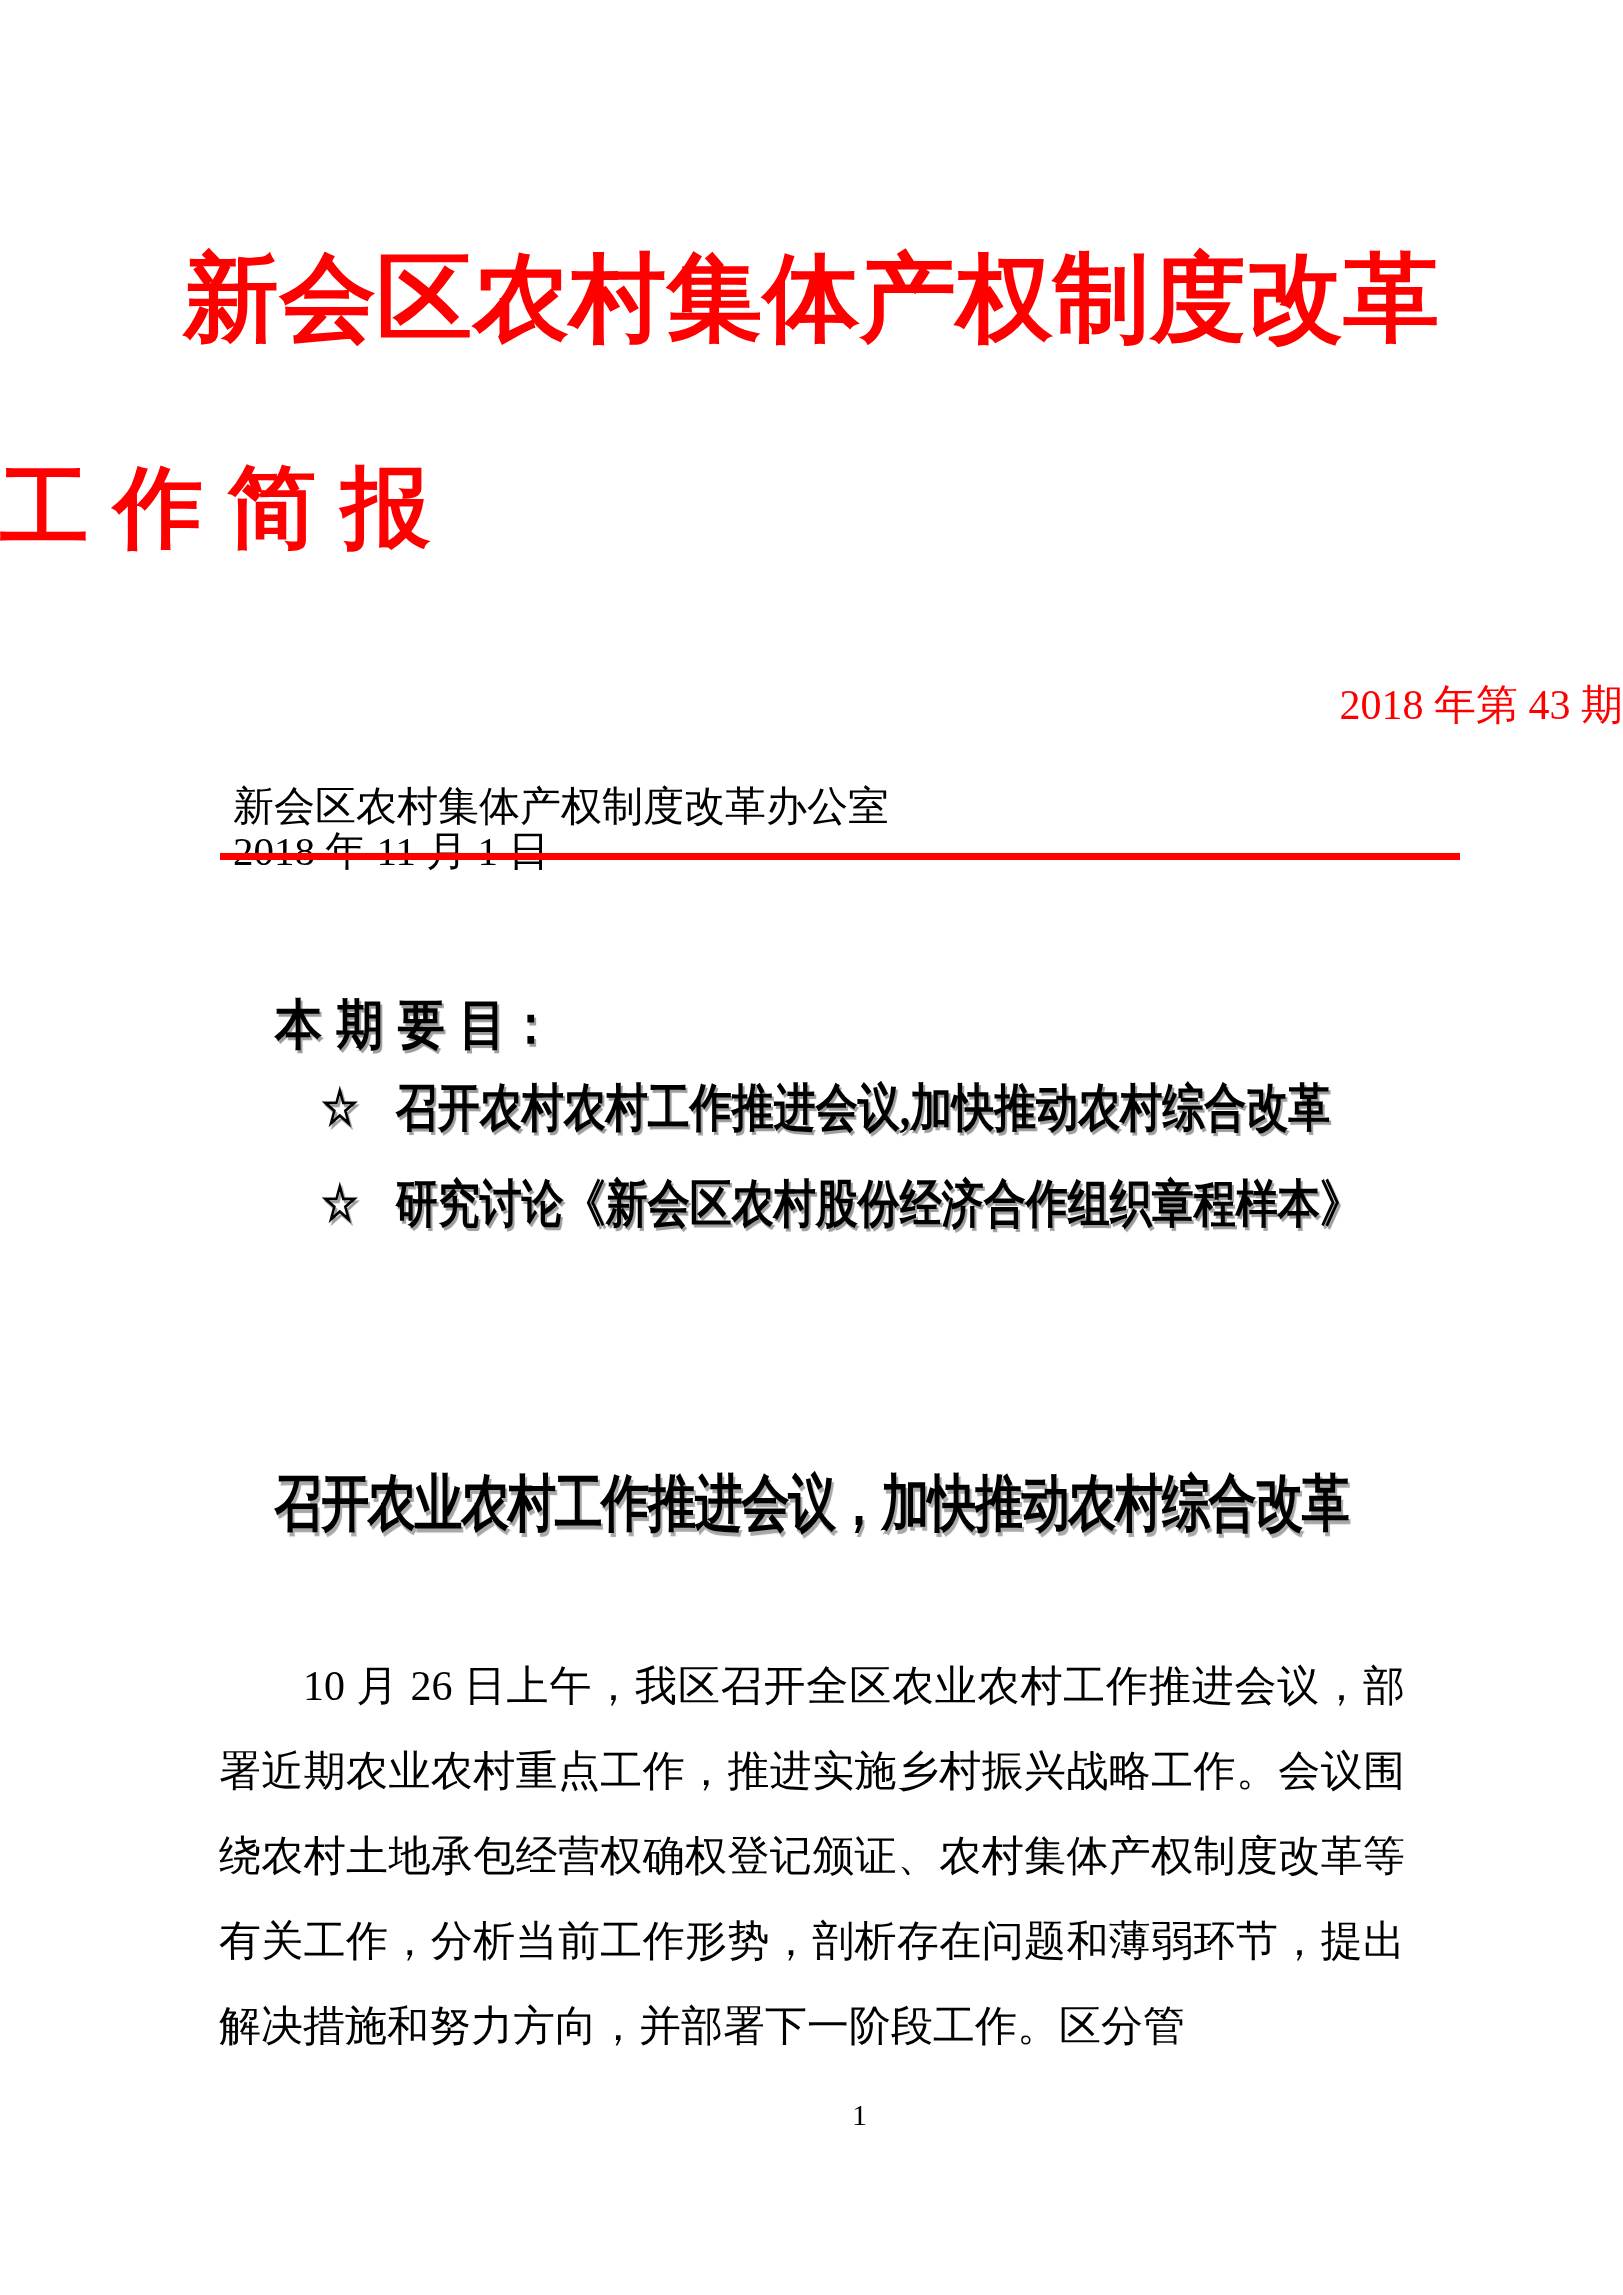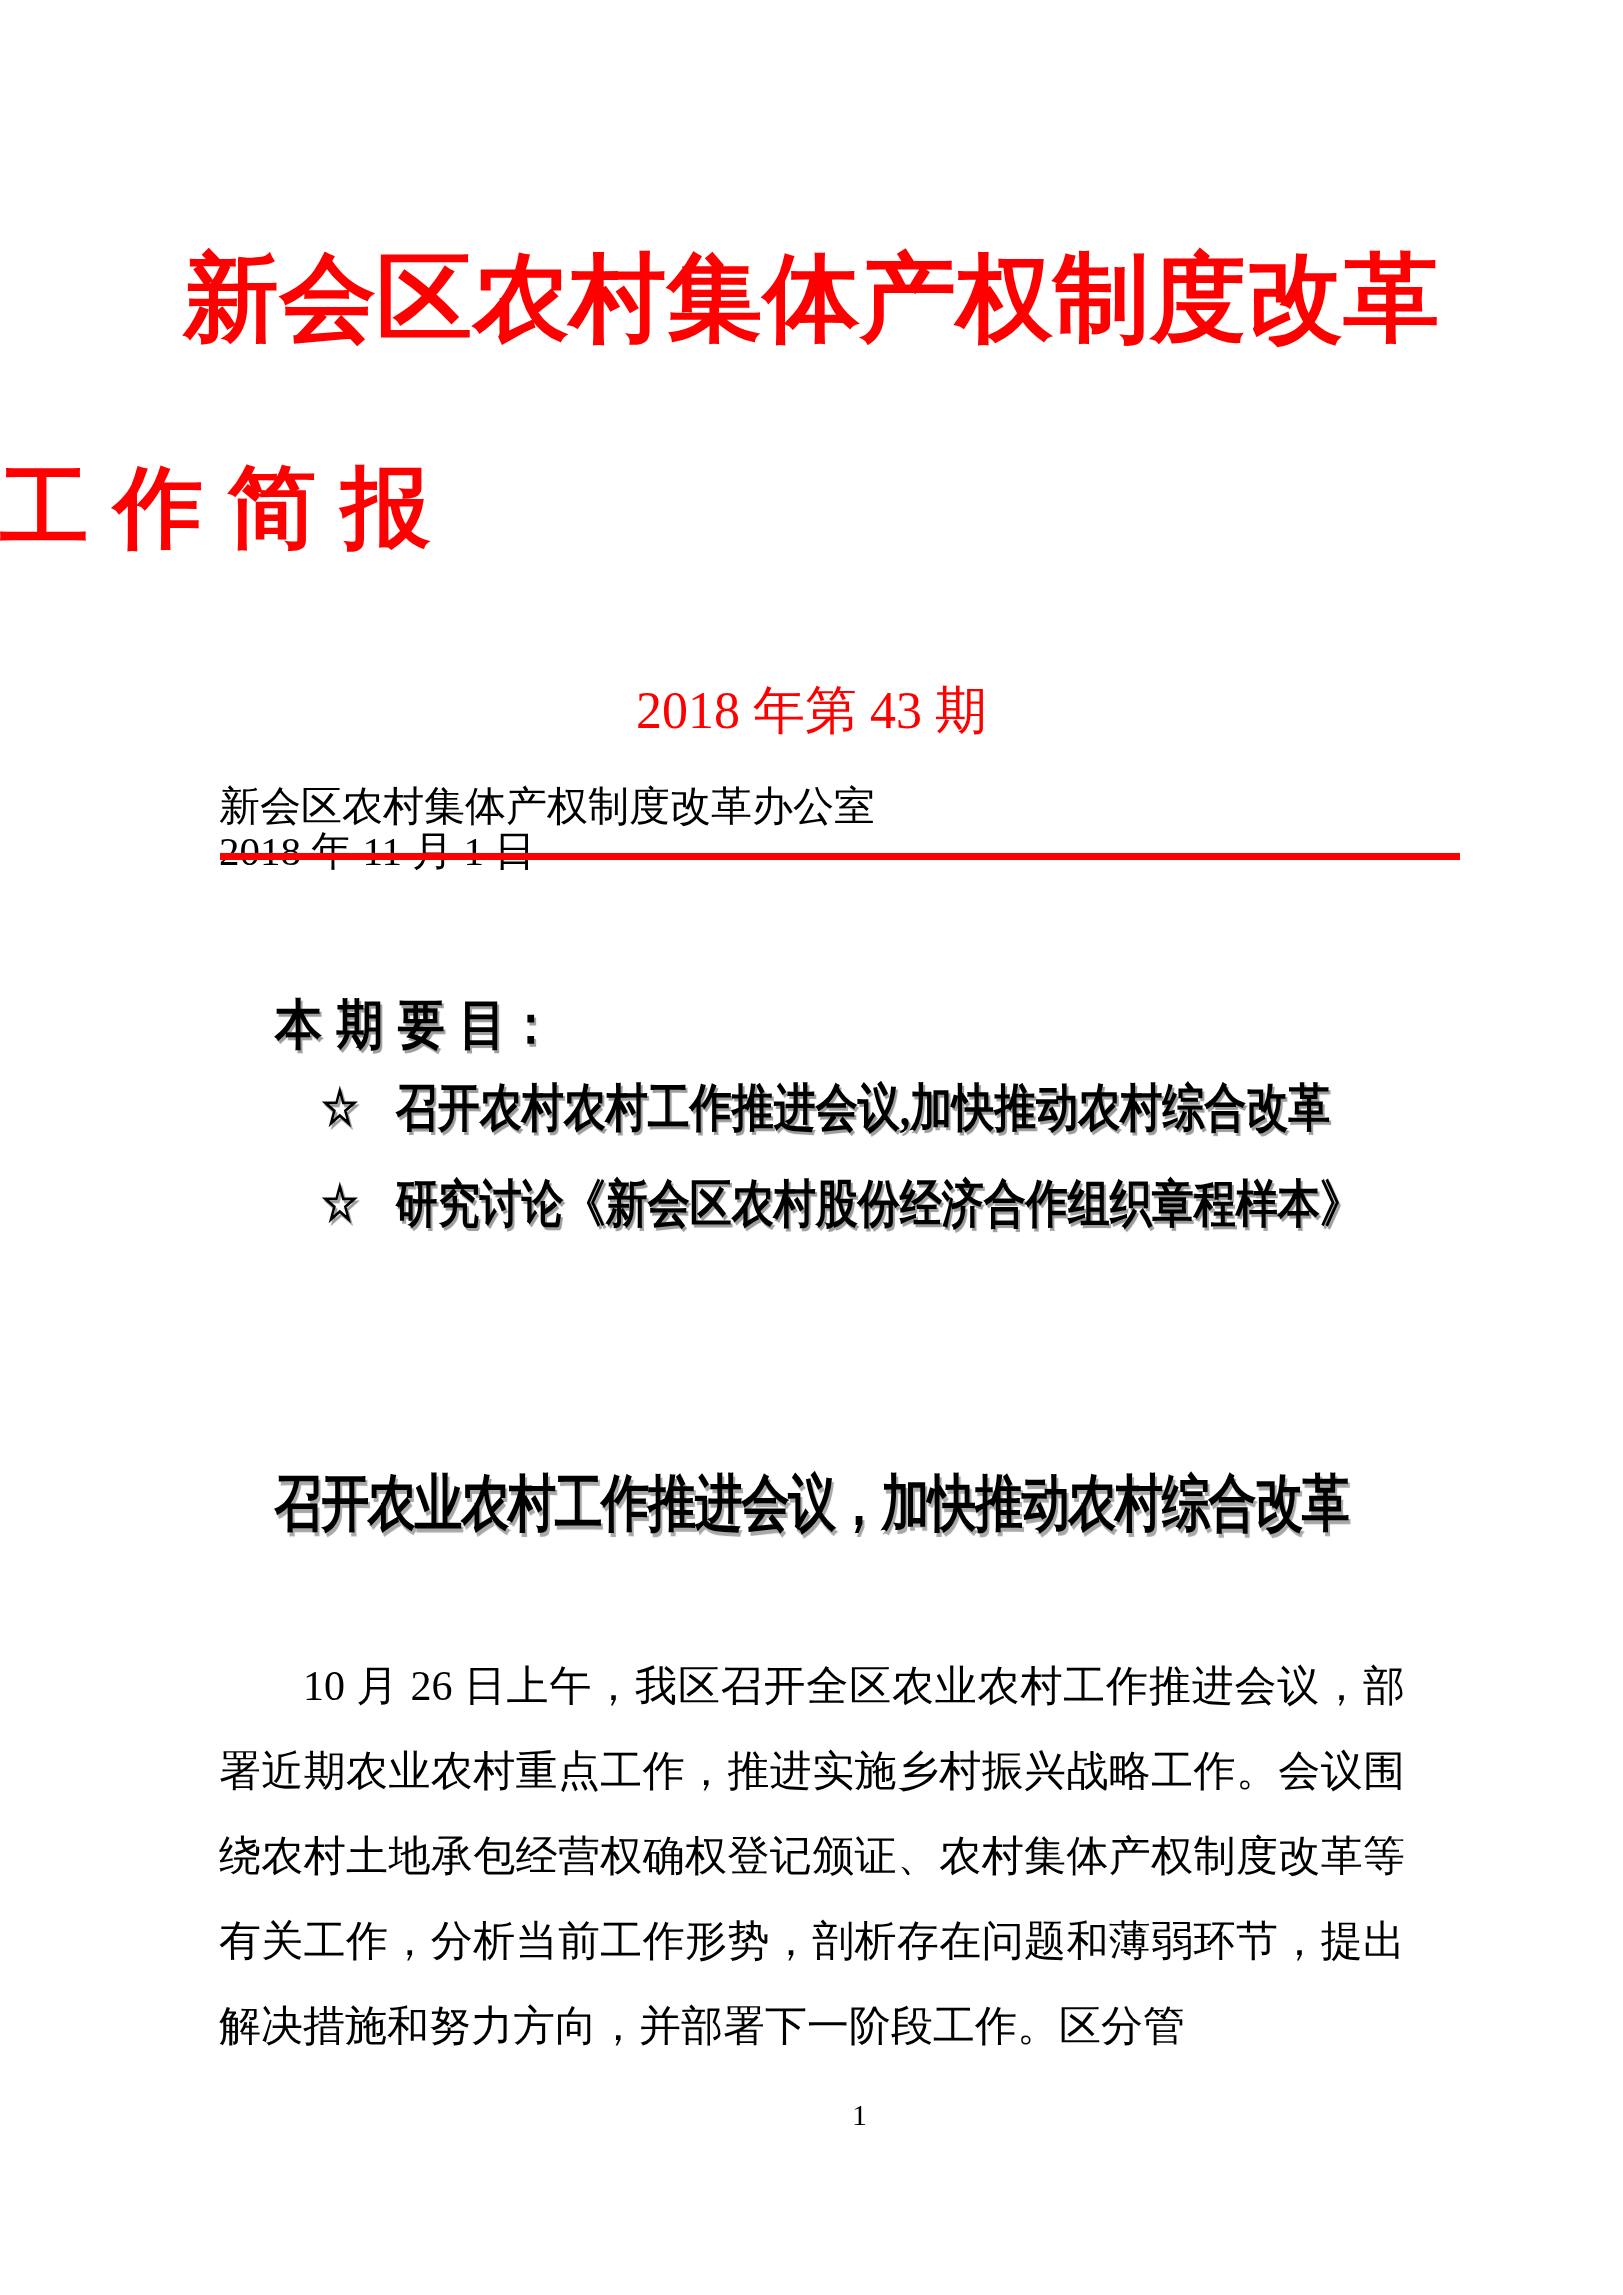--- a/index.html
+++ b/index.html
@@ -32,36 +32,36 @@
     left: 0; right: 0; top: 459px;
     text-align: left;
     font-family: "Liberation Sans", "DejaVu Sans", sans-serif;
     font-weight: 900;
     font-size: 89px;
     line-height: 1.1;
     color: #ff0000;
   }
   .issue-line {
     left: 0; right: 0; top: 682px;
-    text-align: center;
-    font-size: 52px;
+    text-align: right;
+    font-size: 42px;
     line-height: 1.1;
     color: #ff0000;
   }
   .pub-row {
     left: 219px; top: 784px;
     width: 1186px;
     display: flex;
     justify-content: space-between;
     align-items: baseline;
     font-size: 41px;
     line-height: 1.1;
     flex-direction: column;
   }
-  .pub-date { margin-right: 43px; white-space: nowrap; }
+  .pub-date { margin-right: 43px; white-space: nowrap; margin-left: 14px; }
   .red-rule {
     left: 220px; top: 853px;
     width: 1240px; height: 6.5px;
     background: #ff0000;
   }
 
   
   .toc-heading {
     left: 275px; top: 998px;
     font-size: 47px;

